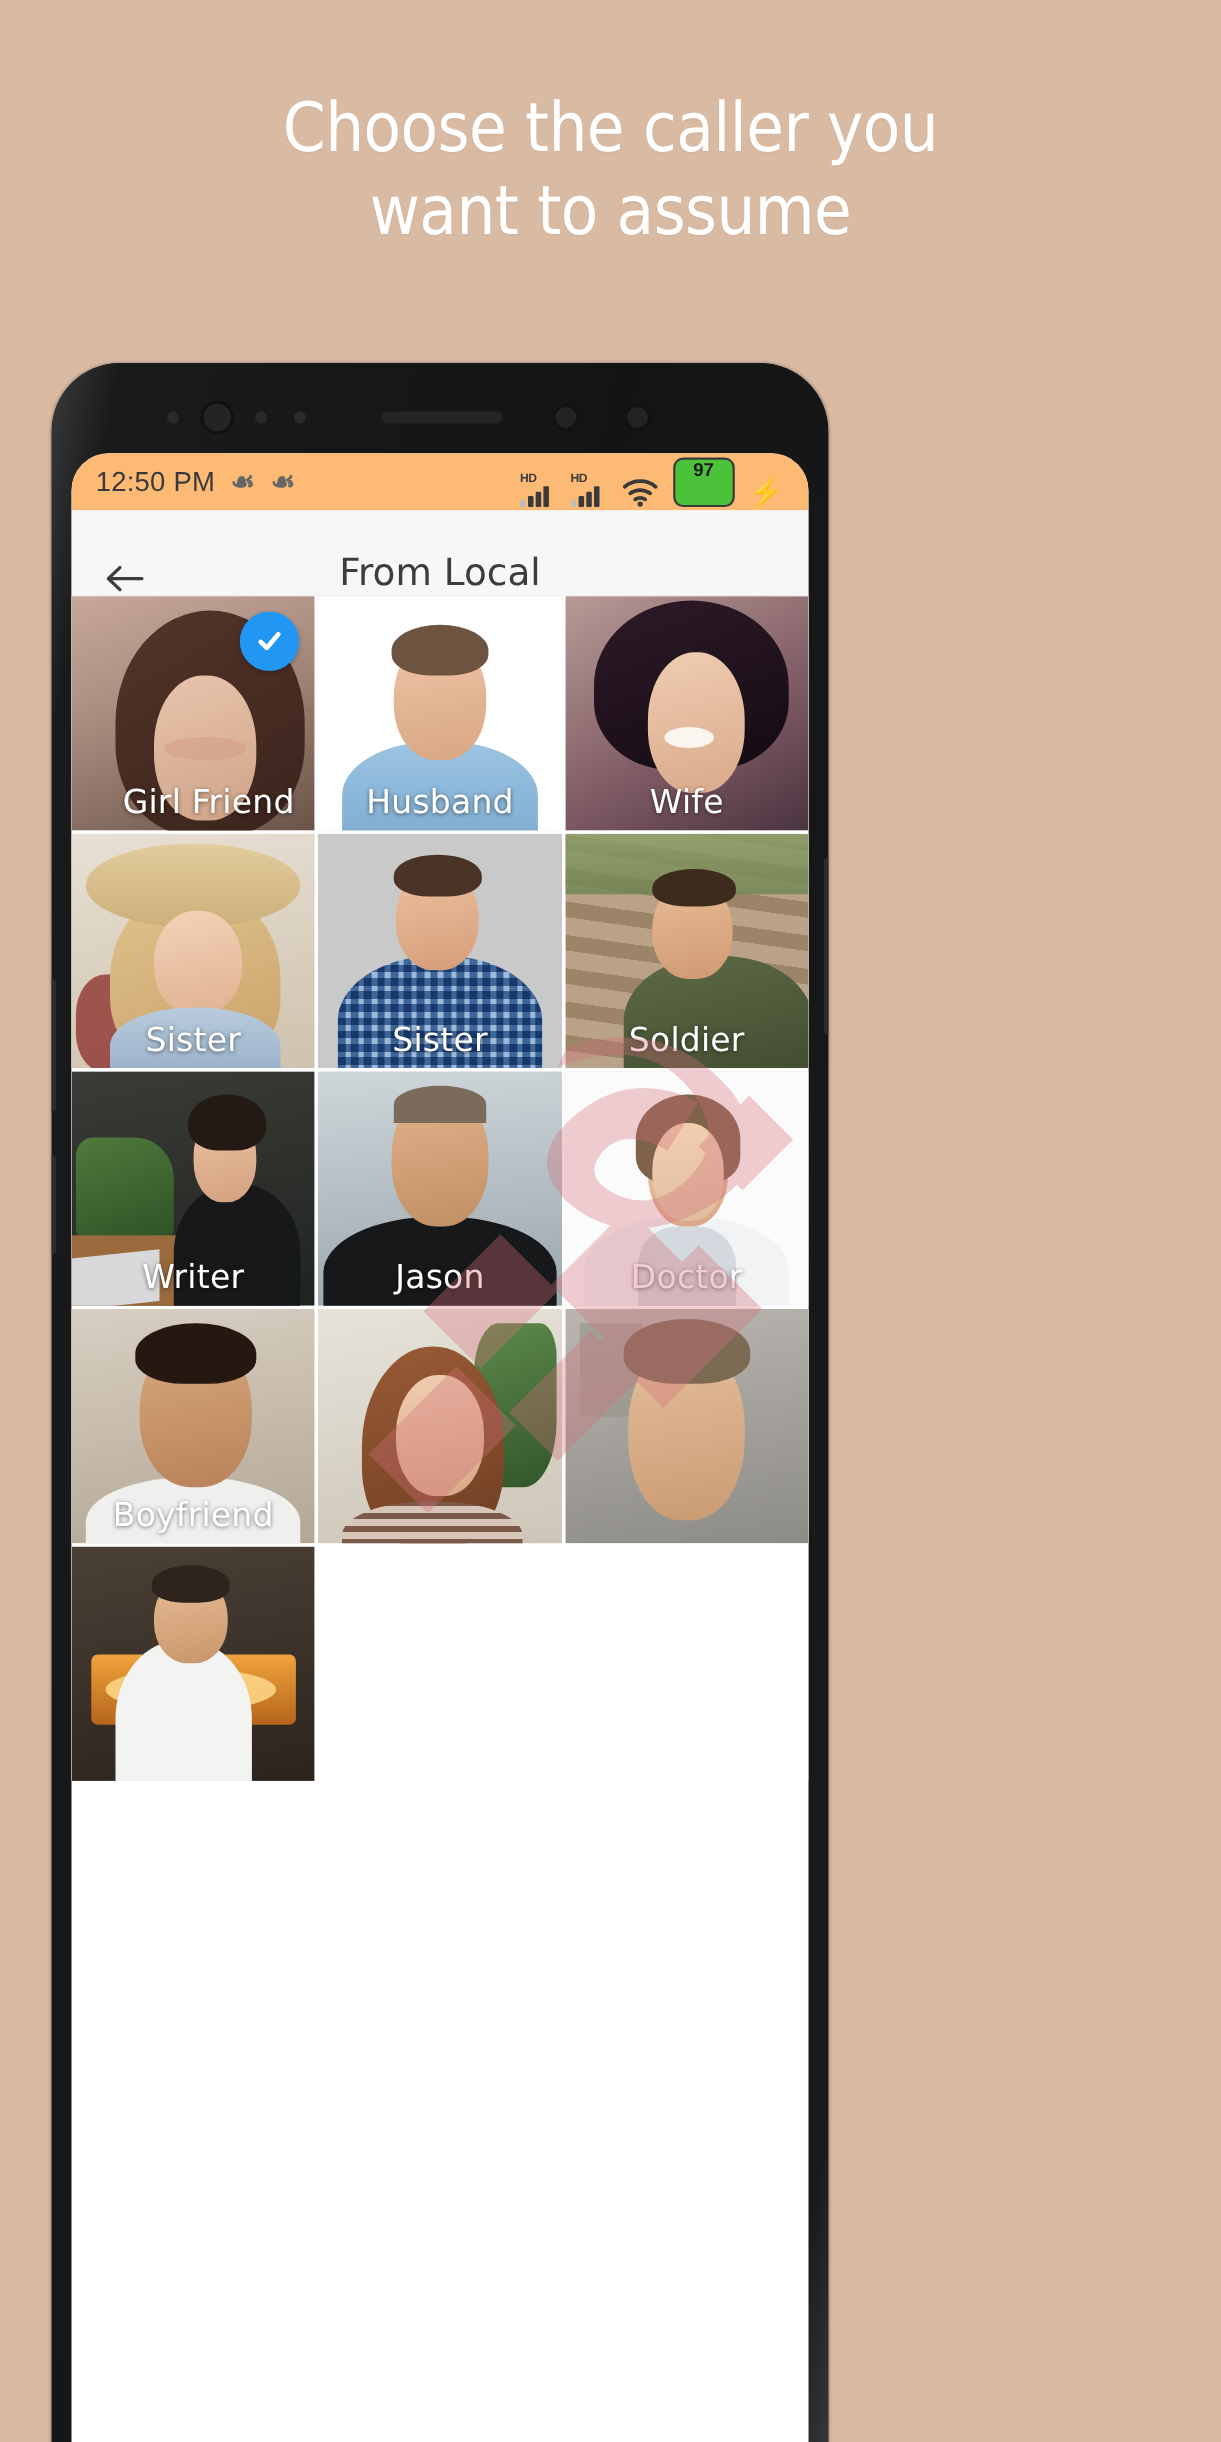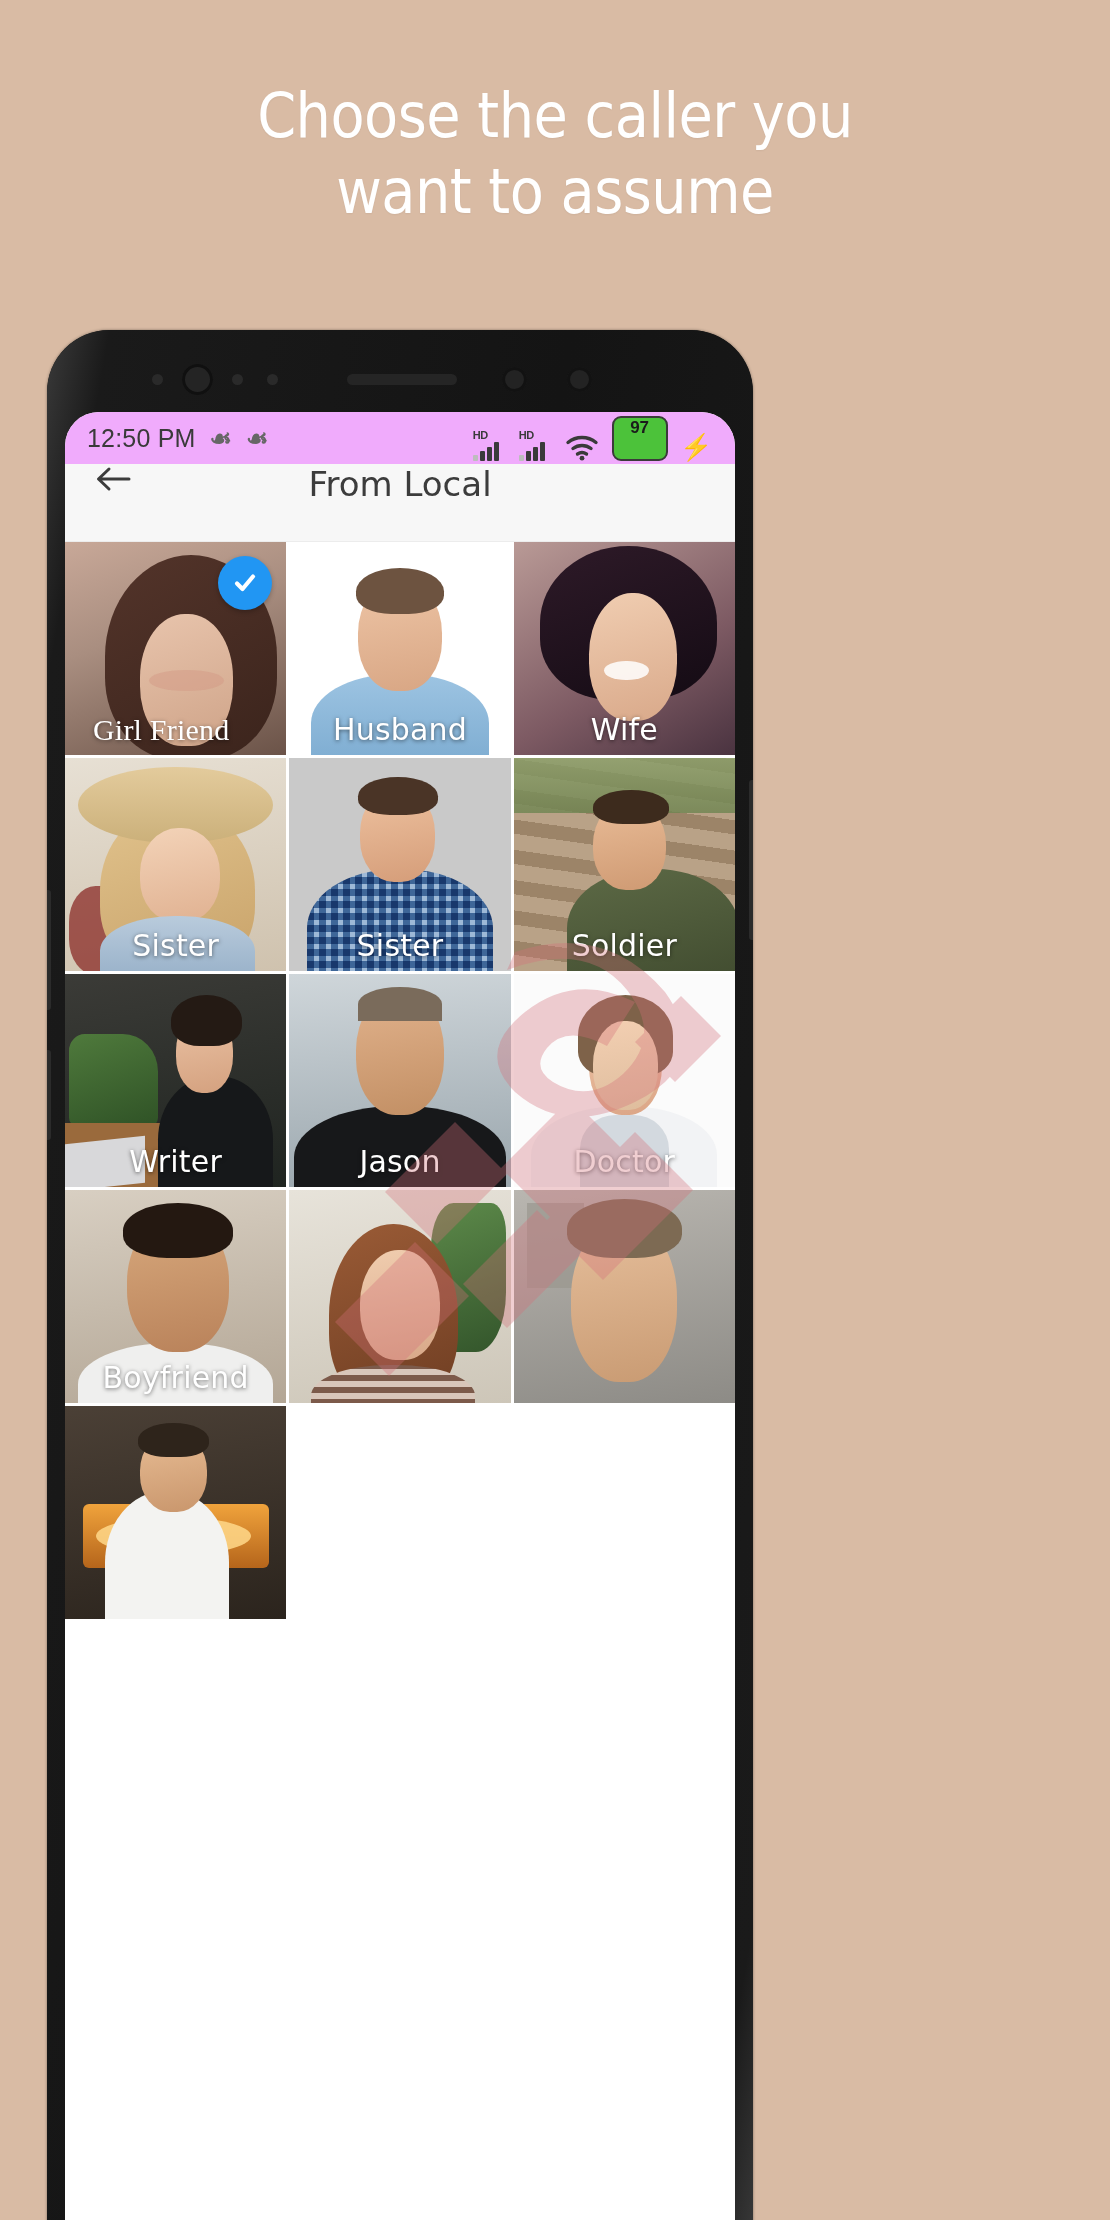--- a/index.html
+++ b/index.html
@@ -55,21 +55,21 @@
           box-shadow:inset 0 0 0 3px #121212;}
 
   
   .screen{
     position:absolute;left:18px;top:82px;width:670px;height:1870px;
     background:#ffffff;border-radius:34px 34px 0 0;overflow:hidden;
   }
 
   
   .statusbar{
-    height:52px;background:#f0abfc;display:flex;align-items:center;
+    height:52px;background:#fdba74;display:flex;align-items:center;
     padding:0 22px;box-sizing:border-box;
   }
   .sb-left{display:flex;align-items:center;gap:14px;}
   .sb-time{font-size:25px;color:#3a3a3a;font-weight:500;letter-spacing:.2px;}
   .pico{font-size:25px;color:#666;font-weight:700;line-height:1;}
   .sb-right{margin-left:auto;display:flex;align-items:flex-end;gap:13px;}
   .sig{position:relative;width:33px;height:30px;}
   .sig .hd{position:absolute;top:-2px;left:0;font-size:11px;font-weight:700;color:#3a3a3a;letter-spacing:-.4px;}
   .sig .bars{position:absolute;bottom:0;left:0;display:flex;align-items:flex-end;gap:2px;height:19px;}
   .sig .bars i{display:block;width:5px;background:#3a3a3a;border-radius:1px;}
@@ -81,21 +81,21 @@
   .batt{
     width:56px;height:45px;border:2.5px solid #3a3a3a;border-radius:9px;
     background:#4cc23a;display:flex;justify-content:center;
     position:relative;box-sizing:border-box;
   }
   .batt span{font-size:17px;font-weight:700;color:#1b1b1b;}
   .bolt{font-size:26px;color:#2b2b2b;line-height:1;margin-bottom:1px;}
 
   
   .appbar{
-    height:78px;background:#f7f7f7;display:flex;align-items:flex-start;
+    height:78px;background:#f7f7f7;display:flex;align-items:flex-end;
     border-bottom:1px solid #ececec;box-sizing:border-box;position:relative;
   }
   .backbtn{width:96px;display:flex;align-items:center;justify-content:center;cursor:pointer;}
   .appbar-title{
     font-size:34px;color:#3c3c3c;font-weight:400;
     position:absolute;left:0;right:0;text-align:center;pointer-events:none;
     font-family:"DejaVu Sans","Liberation Sans",sans-serif;
   }
 
   
@@ -108,21 +108,21 @@
     cursor:pointer;
   }
   .cell .photo{position:absolute;inset:0;}
   .cell .label{
     position:absolute;left:0;right:0;bottom:8px;text-align:center;
     color:#ffffff;font-size:30px;font-weight:400;
     font-family:"DejaVu Sans","Liberation Sans",sans-serif;
     text-shadow:0 1px 4px rgba(0,0,0,.55);
     letter-spacing:.2px;
   }
-  .cell .label.lbl-left{text-align:left;padding-left:28px;font-family:Liberation Serif, serif;}
+  .cell .label.lbl-left{text-align:center;padding-left:28px;}
   .check{
     position:absolute;right:14px;top:14px;width:54px;height:54px;
     border-radius:50%;background:#2196f3;display:flex;align-items:center;
     justify-content:center;box-shadow:0 2px 5px rgba(0,0,0,.25);
   }
 
   
   .p-bg{position:absolute;inset:0;}
   .face{position:absolute;border-radius:48% 48% 45% 45%;}
   .hair{position:absolute;border-radius:50% 50% 40% 40%;}

